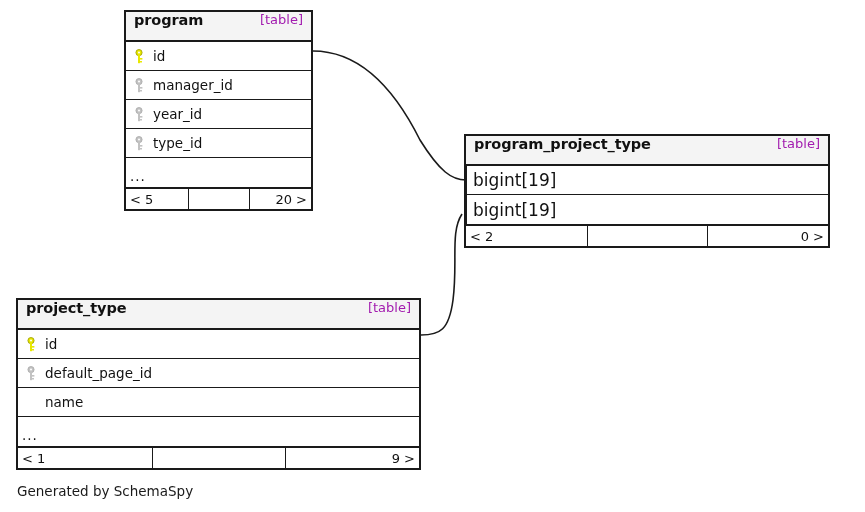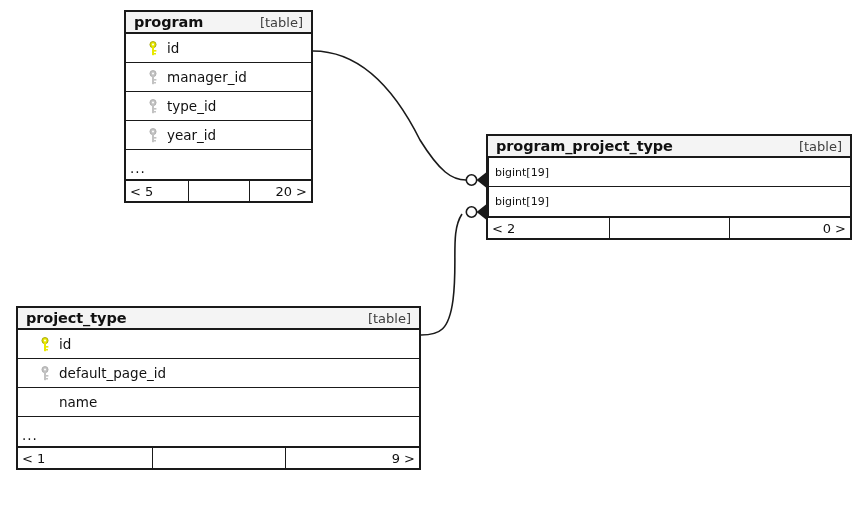--- a/index.html
+++ b/index.html
@@ -16,54 +16,54 @@
   #edges{position:absolute;left:0;top:0;width:865px;height:512px;z-index:1;}
 
   
   .table-box{
     position:absolute;z-index:2;
     background:#ffffff;
     border:2px solid #1a1a1a;
     box-sizing:border-box;
   }
   .tbl-header{
-    display:flex;align-items:center;justify-content:space-between;
+    display:flex;justify-content:space-between;
     background:#f4f4f4;
     border-bottom:2px solid #1a1a1a;
     box-sizing:border-box;
     padding:0 8px;
-    height:22px;
+    height:30px;
   }
   .tbl-name{
     font-weight:bold;font-size:14.5px;color:#111111;
     letter-spacing:-0.1px;white-space:nowrap;
   }
   .tbl-kind{
-    font-size:13px;color:#404040;white-space:nowrap;
+    font-size:13px;color:#a21caf;white-space:nowrap;
   }
 
   
   .tbl-rows{display:block;}
   .col-row{
     display:flex;align-items:stretch;
     border-bottom:1px solid #1a1a1a;
     box-sizing:border-box;
     height:29px;
     background:#ffffff;
   }
   .col-row:last-child{border-bottom:none;}
   .col-main{
     flex:1 1 auto;display:flex;align-items:center;
-    padding-left:20px;min-width:0;box-sizing:border-box;
+    padding-left:6px;min-width:0;box-sizing:border-box;
   }
   .col-type{
     flex:0 0 auto;display:flex;align-items:center;
     border-left:1px solid #1a1a1a;
     padding:0 6px;box-sizing:border-box;
-    font-size:11px;color:#111111;white-space:nowrap;
+    font-size:17px;color:#111111;white-space:nowrap;
   }
   .col-label{
     font-size:13.5px;color:#111111;white-space:nowrap;
   }
 
   
   .keyslot{
     flex:0 0 18px;width:18px;height:29px;position:relative;margin-right:3px;
   }
   .keyslot svg{position:absolute;left:3px;top:7px;}
@@ -162,55 +162,55 @@
         <div class="col-main">
           <span class="keyslot">
             <svg width="11" height="16" viewBox="0 0 11 16">
                 <circle cx="4" cy="3.6" r="3.1" fill="#c2c2c2" stroke="#a8a8a8" stroke-width="0.8"></circle>
                 <circle cx="4" cy="3.6" r="1" fill="#ffffff"></circle>
                 <rect x="3" y="5.6" width="2" height="8.6" fill="#c2c2c2"></rect>
                 <rect x="5" y="9" width="2.4" height="1.6" fill="#c2c2c2"></rect>
                 <rect x="5" y="12" width="2" height="1.5" fill="#c2c2c2"></rect>
               </svg>
           </span>
+          <span class="col-label">year_id</span>
+        </div>
+      </div>
+
+      <div class="col-row">
+        <div class="col-main">
+          <span class="keyslot">
+            <svg width="11" height="16" viewBox="0 0 11 16">
+                <circle cx="4" cy="3.6" r="3.1" fill="#c2c2c2" stroke="#a8a8a8" stroke-width="0.8"></circle>
+                <circle cx="4" cy="3.6" r="1" fill="#ffffff"></circle>
+                <rect x="3" y="5.6" width="2" height="8.6" fill="#c2c2c2"></rect>
+                <rect x="5" y="9" width="2.4" height="1.6" fill="#c2c2c2"></rect>
+                <rect x="5" y="12" width="2" height="1.5" fill="#c2c2c2"></rect>
+              </svg>
+          </span>
           <span class="col-label">type_id</span>
-        </div>
-      </div>
-
-      <div class="col-row">
-        <div class="col-main">
-          <span class="keyslot">
-            <svg width="11" height="16" viewBox="0 0 11 16">
-                <circle cx="4" cy="3.6" r="3.1" fill="#c2c2c2" stroke="#a8a8a8" stroke-width="0.8"></circle>
-                <circle cx="4" cy="3.6" r="1" fill="#ffffff"></circle>
-                <rect x="3" y="5.6" width="2" height="8.6" fill="#c2c2c2"></rect>
-                <rect x="5" y="9" width="2.4" height="1.6" fill="#c2c2c2"></rect>
-                <rect x="5" y="12" width="2" height="1.5" fill="#c2c2c2"></rect>
-              </svg>
-          </span>
-          <span class="col-label">year_id</span>
         </div>
       </div>
 
 
       <div class="col-row more-row">
         <div class="col-main">
           <span class="col-label">...</span>
         </div>
       </div>
 
     </div>
     <div class="tbl-footer">
       <span class="foot-cell foot-left">&lt; 5</span>
       <span class="foot-cell foot-mid"></span>
       <span class="foot-cell foot-right">20 &gt;</span>
     </div>
   </div>
 
-  <div class="table-box" id="tbl-ppt" style="left:486px;top:134px;width:366px;">
+  <div class="table-box" id="tbl-ppt" style="left:464px;top:134px;width:366px;">
     <div class="tbl-header">
       <span class="tbl-name">program_project_type</span>
       <span class="tbl-kind">[table]</span>
     </div>
     <div class="tbl-rows">
 
       <div class="col-row">
         <div class="col-type" style="width:86px;">bigint[19]</div>
       </div>
 
@@ -219,21 +219,21 @@
       </div>
 
     </div>
     <div class="tbl-footer">
       <span class="foot-cell foot-left">&lt; 2</span>
       <span class="foot-cell foot-mid"></span>
       <span class="foot-cell foot-right">0 &gt;</span>
     </div>
   </div>
 
-  <div class="table-box" id="tbl-project-type" style="left:16px;top:306px;width:405px;">
+  <div class="table-box" id="tbl-project-type" style="left:16px;top:298px;width:405px;">
     <div class="tbl-header">
       <span class="tbl-name">project_type</span>
       <span class="tbl-kind">[table]</span>
     </div>
     <div class="tbl-rows">
 
       <div class="col-row">
         <div class="col-main">
           <span class="keyslot">
             <svg width="11" height="16" viewBox="0 0 11 16">
@@ -277,14 +277,15 @@
       </div>
 
     </div>
     <div class="tbl-footer">
       <span class="foot-cell foot-left">&lt; 1</span>
       <span class="foot-cell foot-mid"></span>
       <span class="foot-cell foot-right">9 &gt;</span>
     </div>
   </div>
 
+  <div id="caption">Generated by SchemaSpy</div>
 
 </div>
 
 </body></html>

